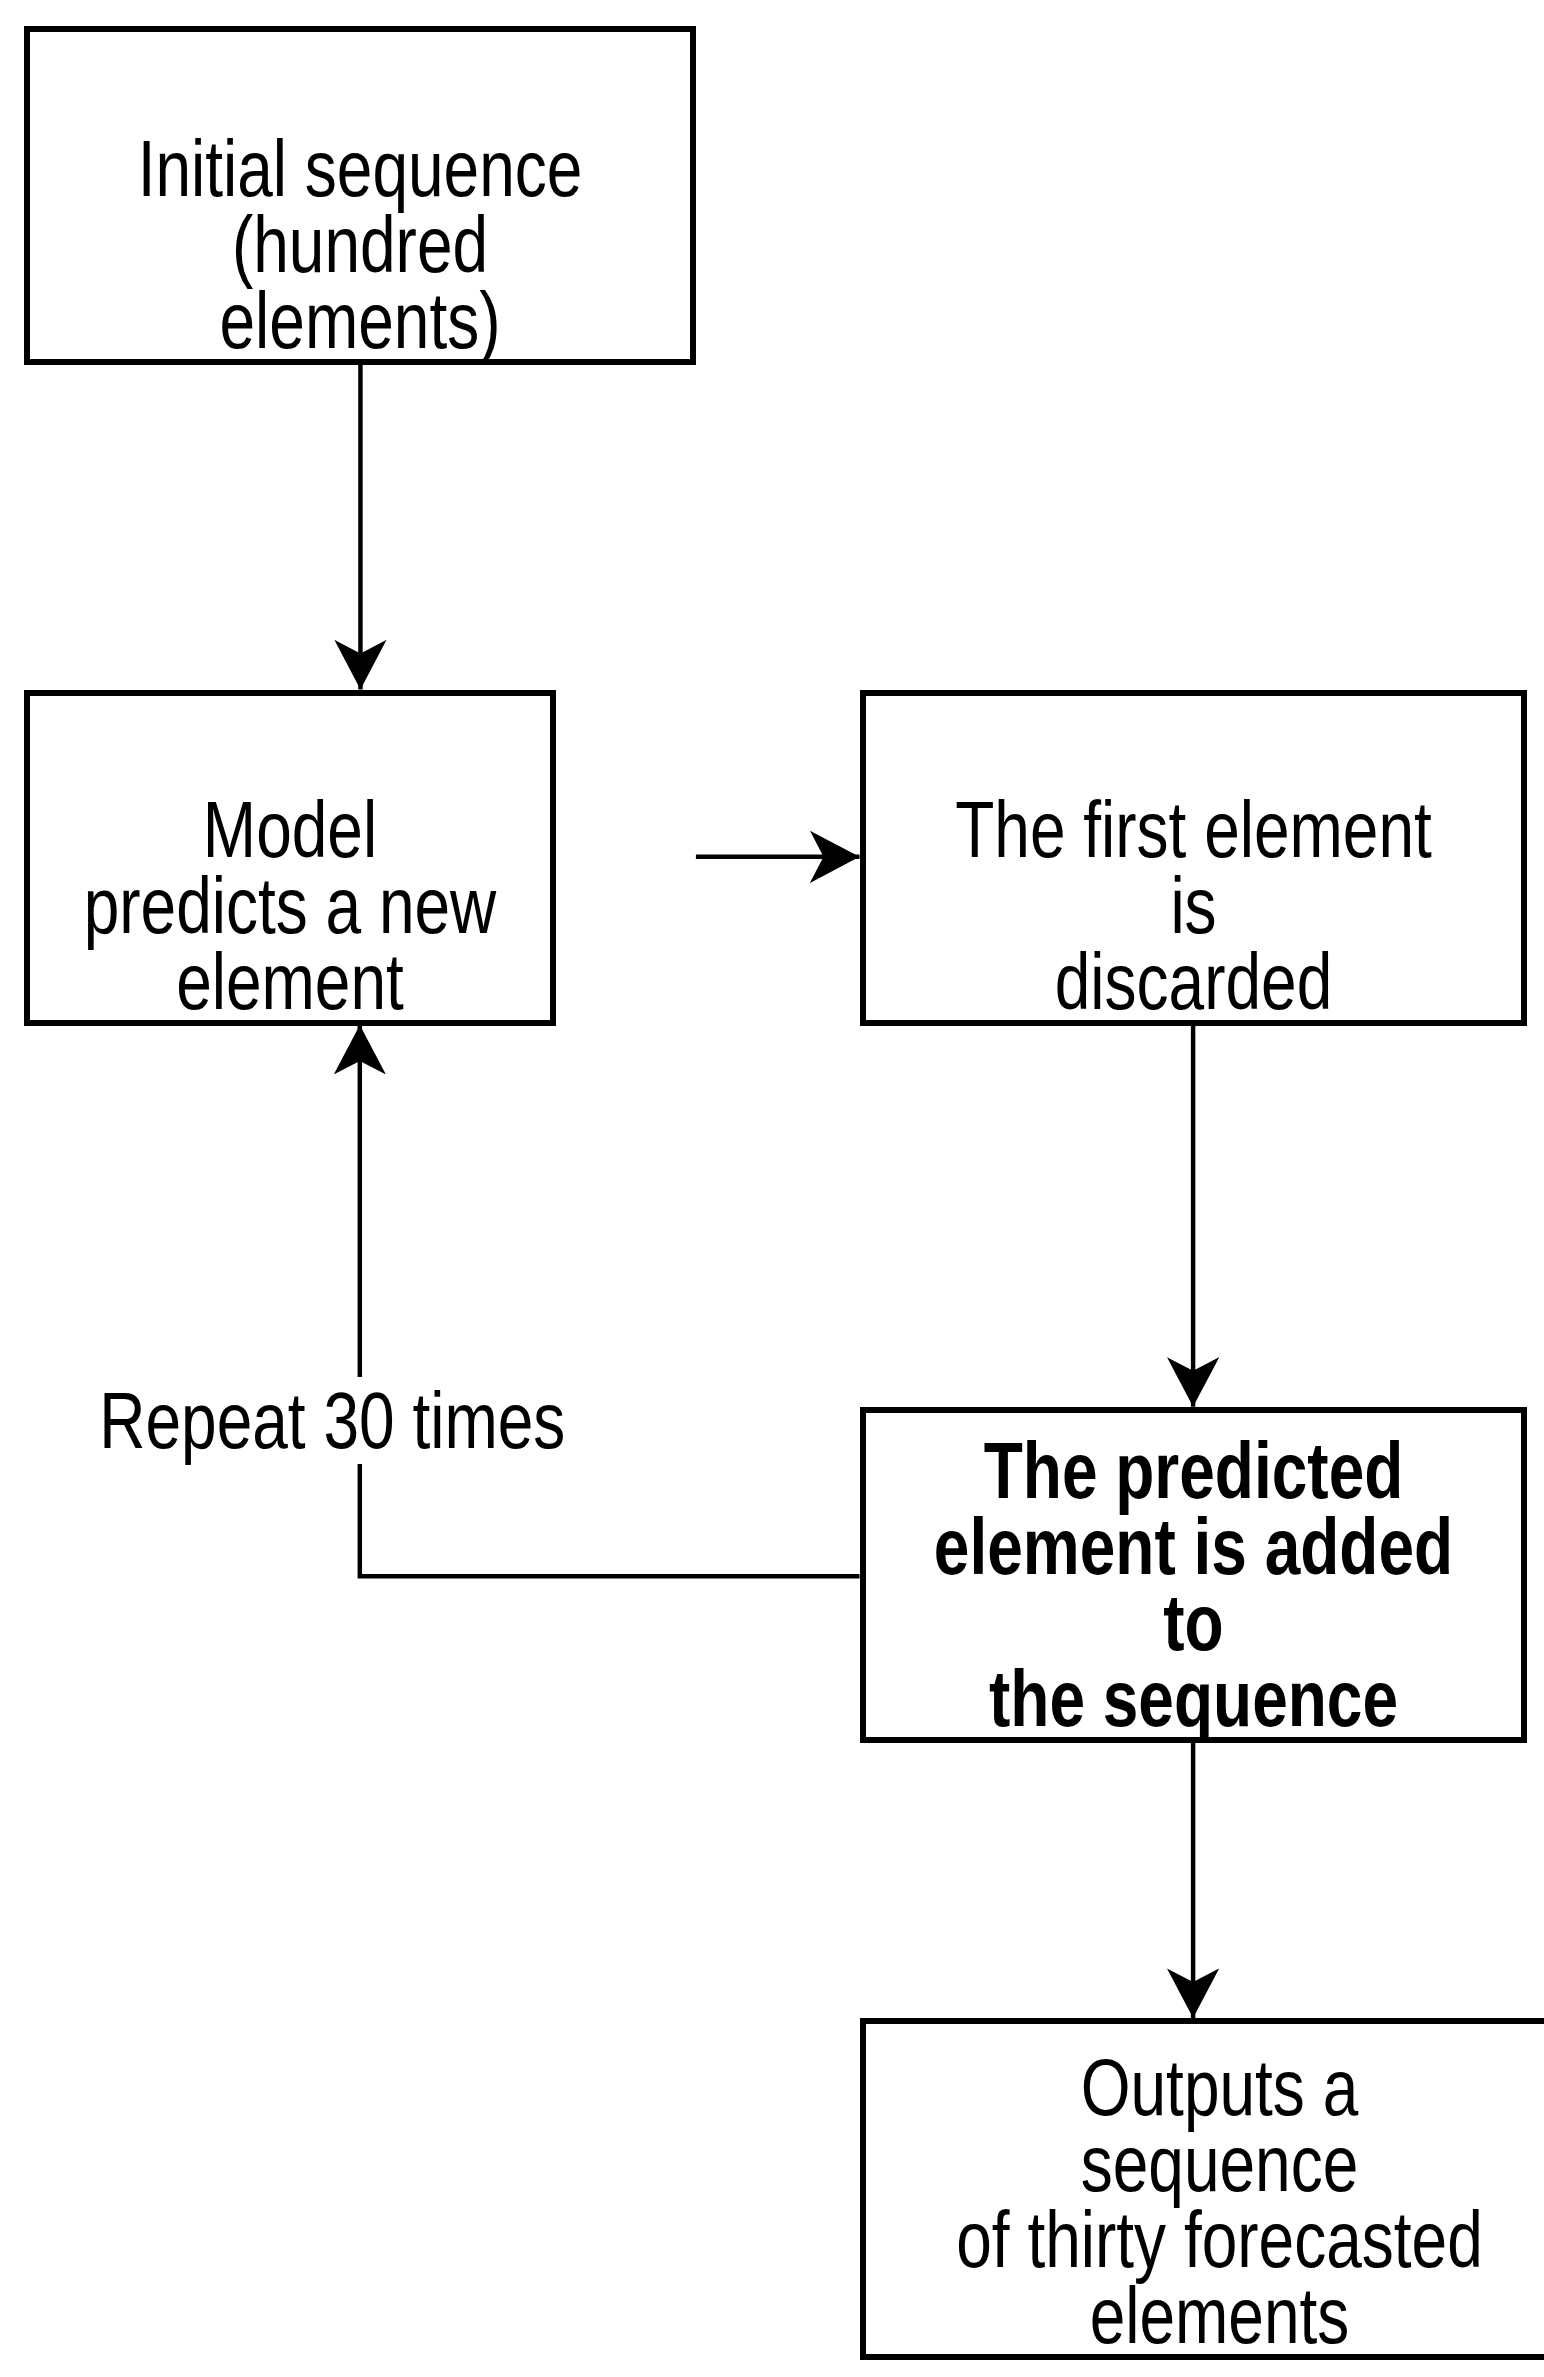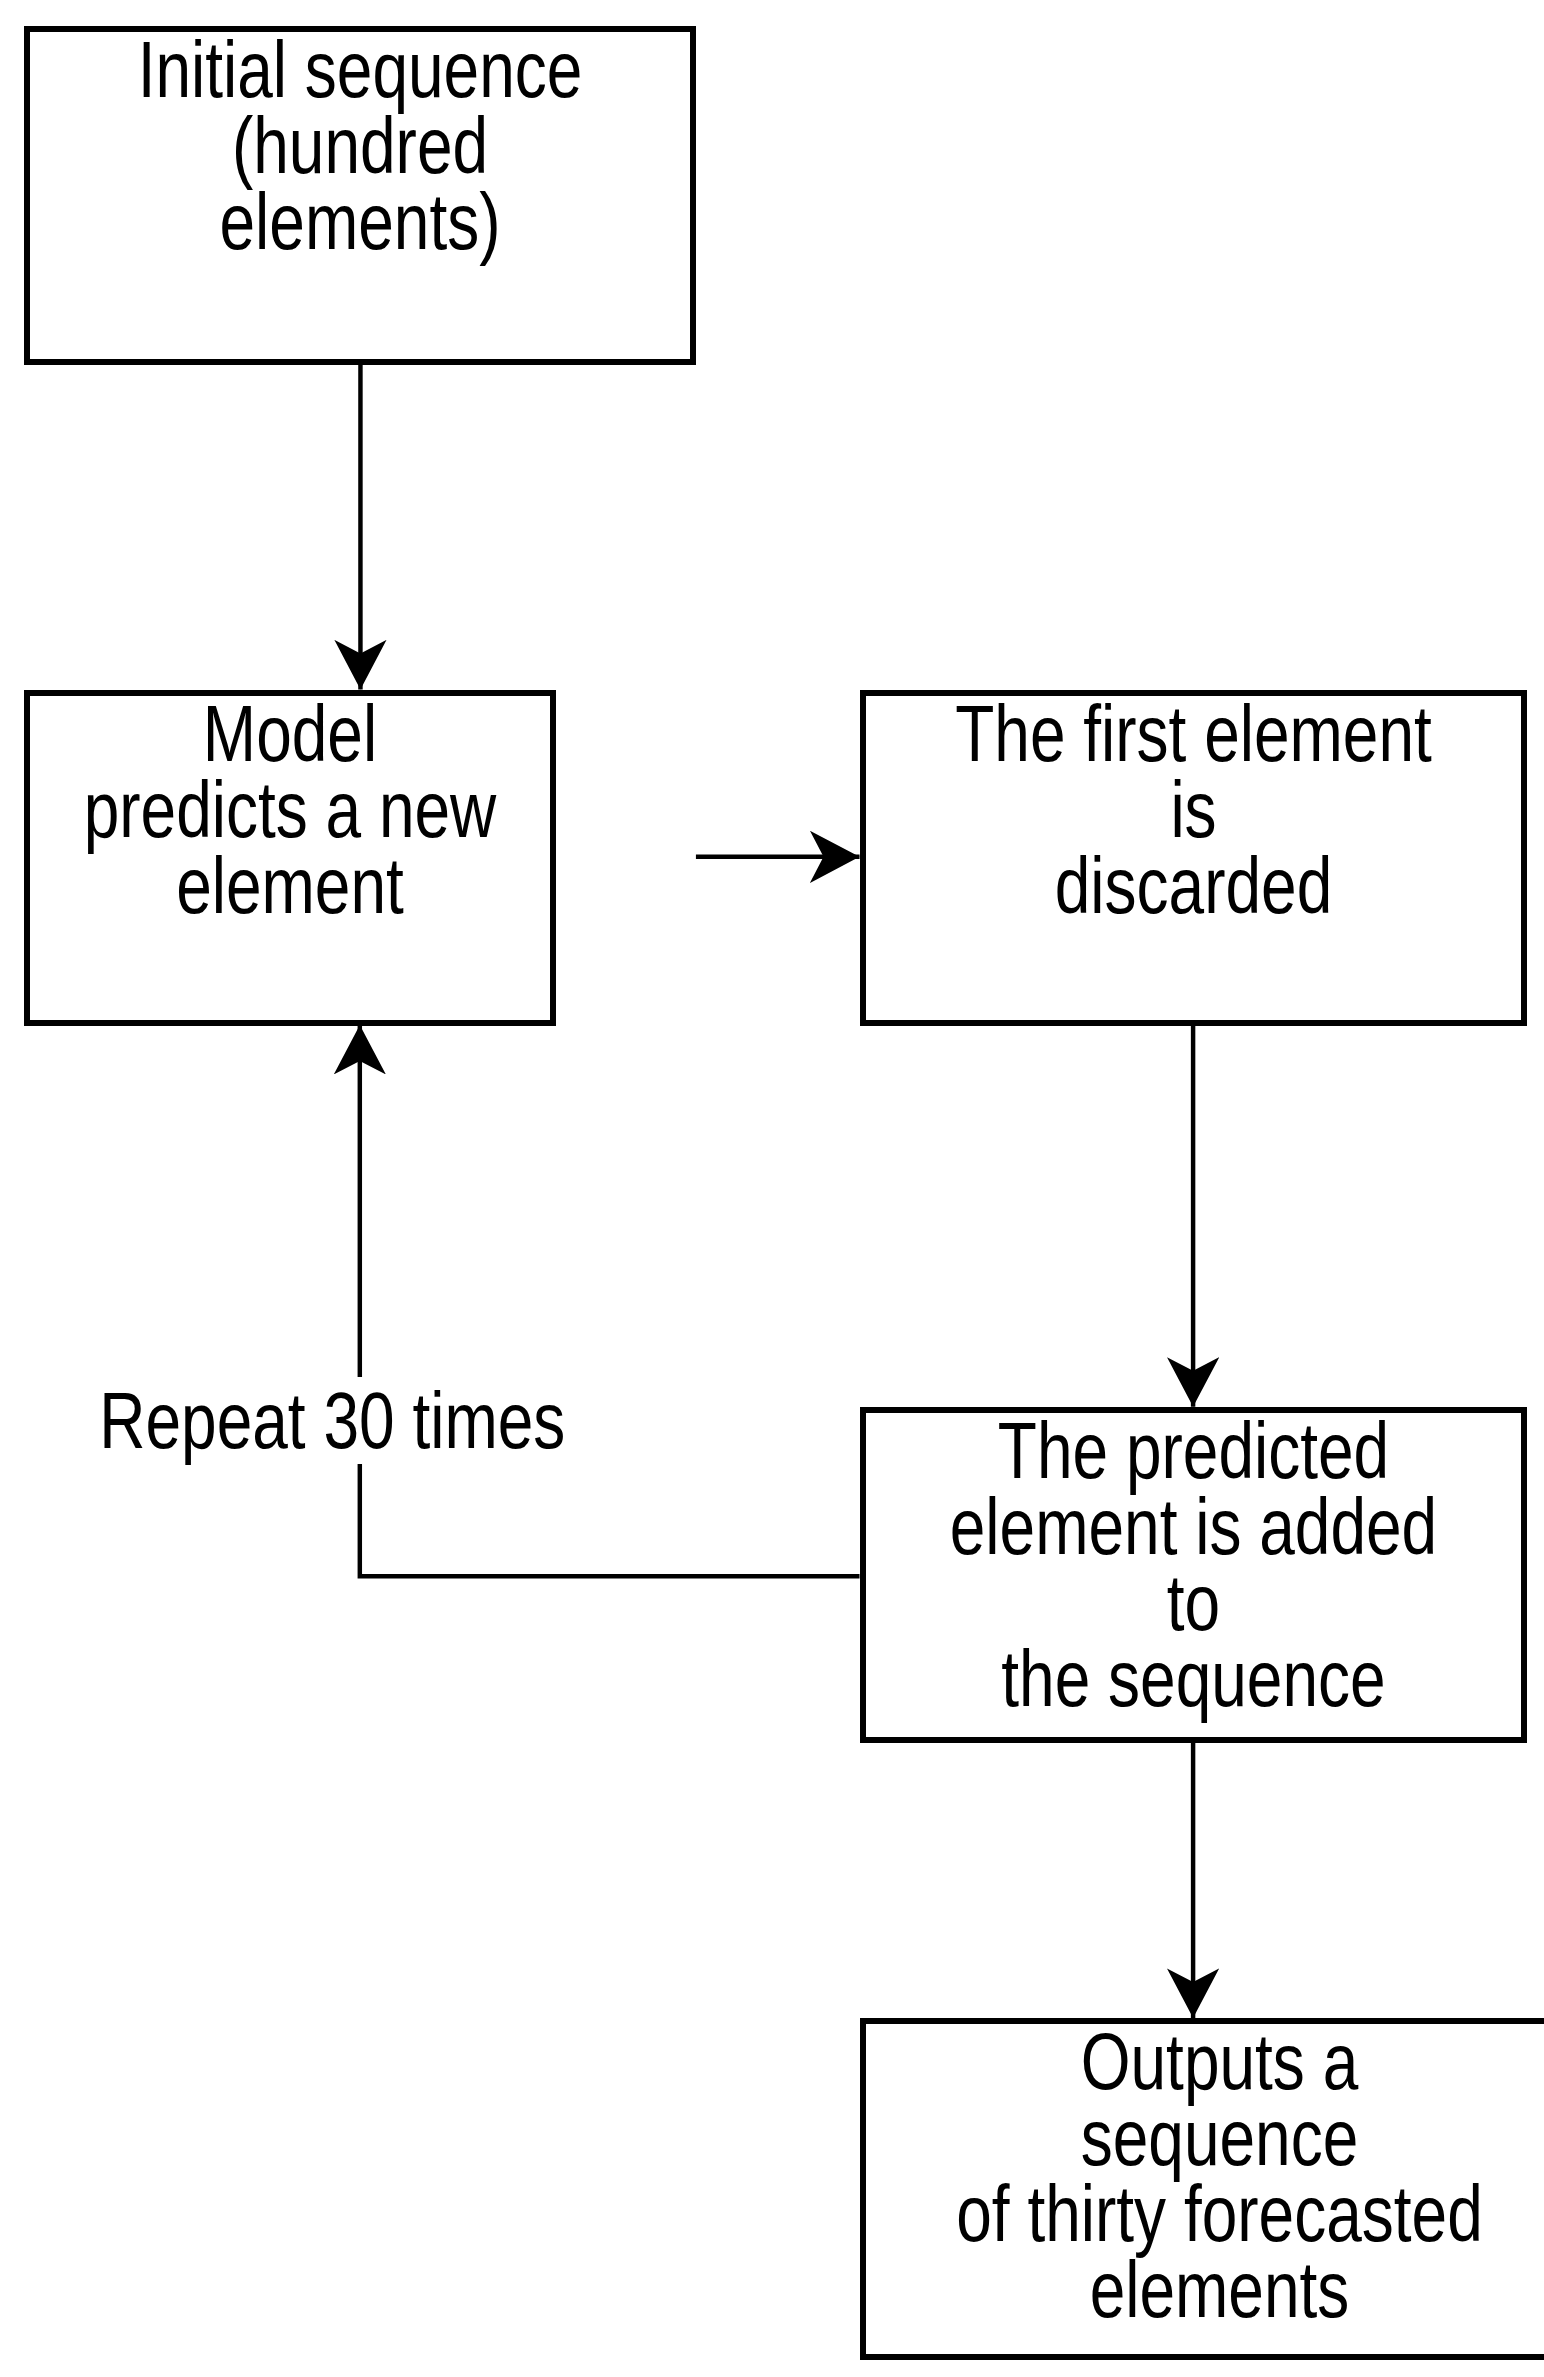--- a/index.html
+++ b/index.html
@@ -20,38 +20,38 @@
     left: 0; top: 0;
     width: 1544px;
     height: 2377px;
   }
   .node {
     position: absolute;
     box-sizing: border-box;
     border: 6.4px solid #000000;
     background: #ffffff;
     display: flex;
-    align-items: flex-start;
+    align-items: flex-end;
     justify-content: center;
     z-index: 2;
   }
   .node .txt {
     width: 100%;
     text-align: center;
     white-space: pre-line;
     font-size: 80px;
     line-height: 0.95;
     color: #000000;
     transform: scaleX(0.8);
     transform-origin: 50% 50%;
   }
   .node-initial   { left: 24px;   top: 25.5px;   width: 672px; height: 339px; }
   .node-model     { left: 24px;   top: 690px; width: 532px; height: 336px; }
   .node-discard   { left: 860px; top: 690px; width: 667px; height: 336px; }
-  .node-added     { left: 860px; top: 1407px; width: 667px; height: 336px; }
+  .node-added     { left: 860px; top: 1407px; width: 667px; height: 336px; font-weight: bold; }
   .node-output    { left: 860px; top: 2018px; width: 719px; height: 342px; }
   .loop-label {
     position: absolute;
     left: 127px;
     top: 1377px;
     width: 497px;
     height: 87px;
     background: #ffffff;
     display: flex;
     align-items: center;

